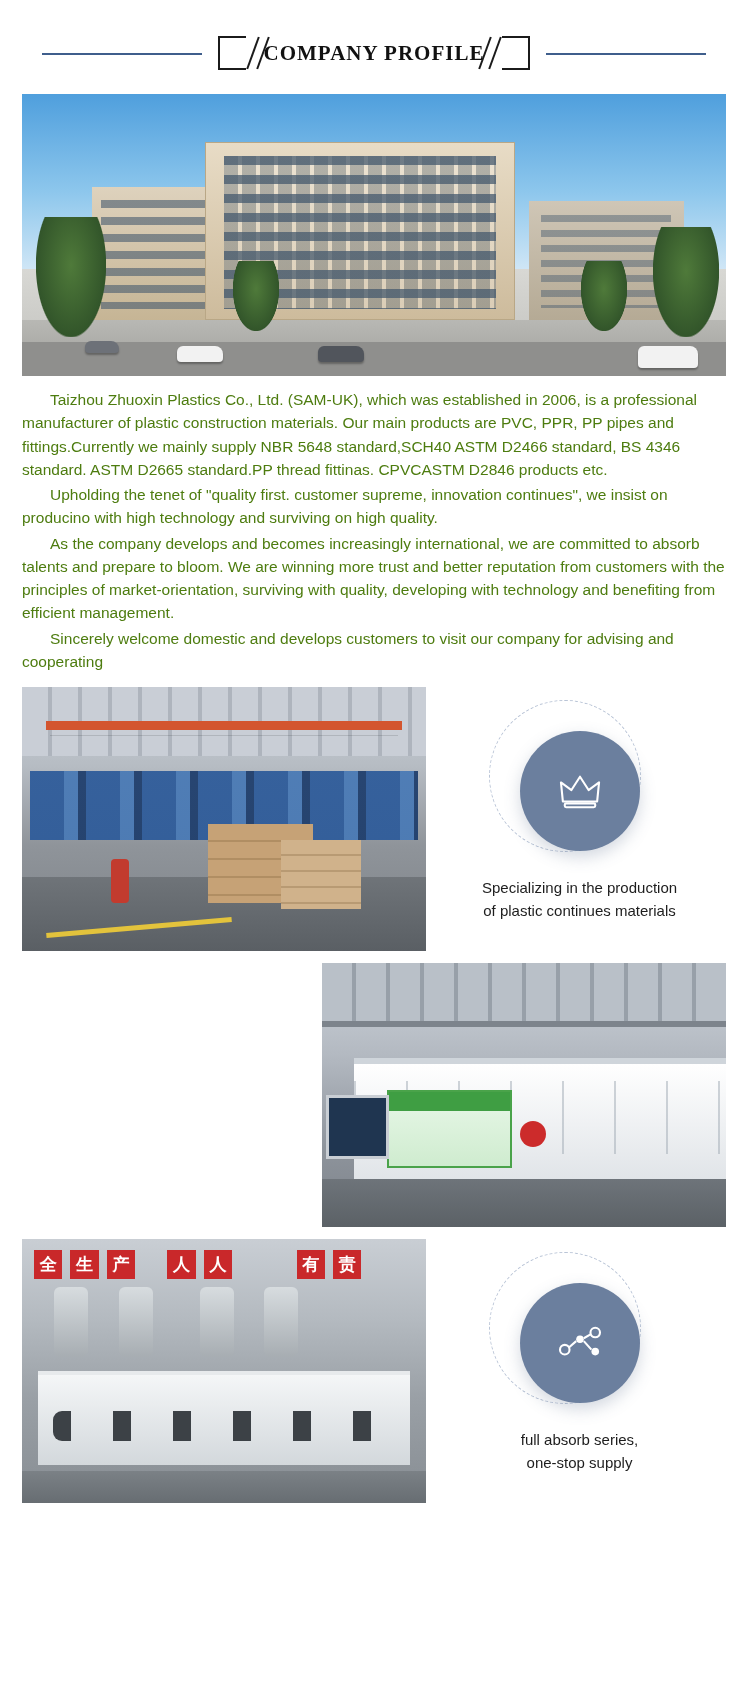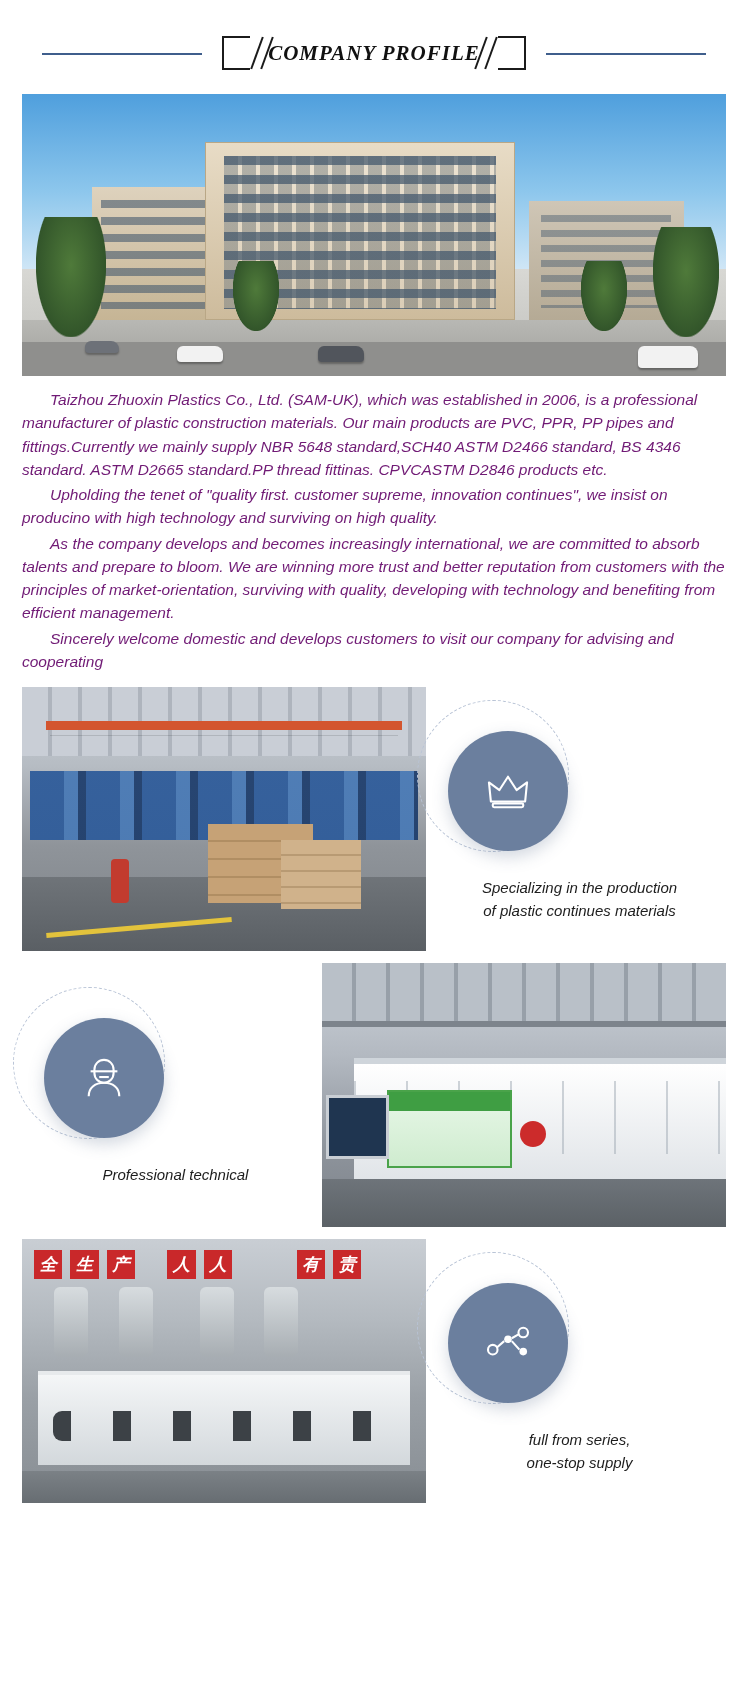--- a/index.html
+++ b/index.html
@@ -10,21 +10,20 @@
     width: 750px;
     background: #ffffff;
     font-family: "Liberation Sans", sans-serif;
     color: #222;
   }
   .page {
     position: relative;
     width: 748px;
     height: 1699px;
     overflow: hidden;
-    font-style: italic;
   }
 
   
   .header {
     position: relative;
     height: 70px;
     margin: 18px 22px 0 22px;
     display: flex;
     align-items: center;
     justify-content: center;
@@ -160,21 +159,21 @@
   .hero .car.c1 { left: 22%; }
   .hero .car.c2 { left: 42%; background: #51555c; }
   .hero .car.c3 { right: 4%; bottom: 3%; width: 60px; height: 22px; }
   .hero .car.c4 { left: 9%; background: #6d7178; width: 34px; height: 12px; bottom: 8%; }
 
   
   .body-text {
     margin: 12px 22px 0 22px;
     font-size: 15.5px;
     line-height: 1.5;
-    color: #701a75;
+    color: #4d7c0f;
   }
   .body-text p {
     margin: 0 0 2px 0;
     text-indent: 28px;
   }
 
   
   .features {
     margin: 14px 22px 0 22px;
   }
@@ -189,20 +188,21 @@
     width: 404px;
     height: 264px;
     position: relative;
     overflow: hidden;
     flex: 0 0 auto;
   }
   .badge-col {
     flex: 1 1 auto;
     display: flex;
     flex-direction: column;
+    align-items: center;
     justify-content: center;
     padding-left: 7px;
   }
   .badge-circle {
     width: 120px;
     height: 120px;
     border-radius: 50%;
     background: #6b7f9e;
     display: flex;
     align-items: center;
@@ -425,38 +425,20 @@
 
     <div class="frow reverse">
       <div class="photo ph2">
         <div class="ceiling"></div>
         <div class="pipes"></div>
         <div class="machines"></div>
         <div class="green"></div>
         <div class="screen"></div>
         <div class="red"></div>
         <div class="floor"></div>
-      </div>
-      <div class="badge-col">
-        <div class="badge-wrap">
-          <div class="badge-ring"></div>
-          <div class="badge-circle">
-            <span class="badge-icon">
-              <svg width="46" height="44" viewBox="0 0 48 46" fill="none">
-                <path d="M14 14 a10 10 0 0 1 20 0 v4 a10 10 0 0 1 -20 0 z" stroke="#ffffff" stroke-width="2.2" fill="none"></path>
-                <path d="M10 16 h28" stroke="#ffffff" stroke-width="2.2"></path>
-                <path d="M19 22 h10" stroke="#ffffff" stroke-width="2.2"></path>
-                <path d="M8 42 c0 -9 7 -14 16 -14 s16 5 16 14" stroke="#ffffff" stroke-width="2.2" fill="none"></path>
-              </svg>
-            </span>
-          </div>
-        </div>
-        <div class="badge-caption">
-          <div>Professional technical</div>
-        </div>
       </div>
     </div>
 
     <div class="frow">
       <div class="photo ph3">
         <div class="banner b1">全</div>
         <div class="banner b2">生</div>
         <div class="banner b3">产</div>
         <div class="banner b4">人</div>
         <div class="banner b5">人</div>
@@ -478,20 +460,20 @@
                 <circle cx="9" cy="28" r="5" stroke="#ffffff" stroke-width="2.2" fill="none"></circle>
                 <circle cx="25" cy="17" r="4" fill="#ffffff"></circle>
                 <circle cx="41" cy="10" r="5" stroke="#ffffff" stroke-width="2.2" fill="none"></circle>
                 <circle cx="41" cy="30" r="4" fill="#ffffff"></circle>
                 <path d="M13 26 L21 19 M29 16 L36 12 M29 19 L37 28" stroke="#ffffff" stroke-width="2.2"></path>
               </svg>
             </span>
           </div>
         </div>
         <div class="badge-caption">
-          <div>full from series,</div>
+          <div>full absorb series,</div>
           <div>one-stop supply</div>
         </div>
       </div>
     </div>
 
   </div>
 </div>
 
 </body></html>

